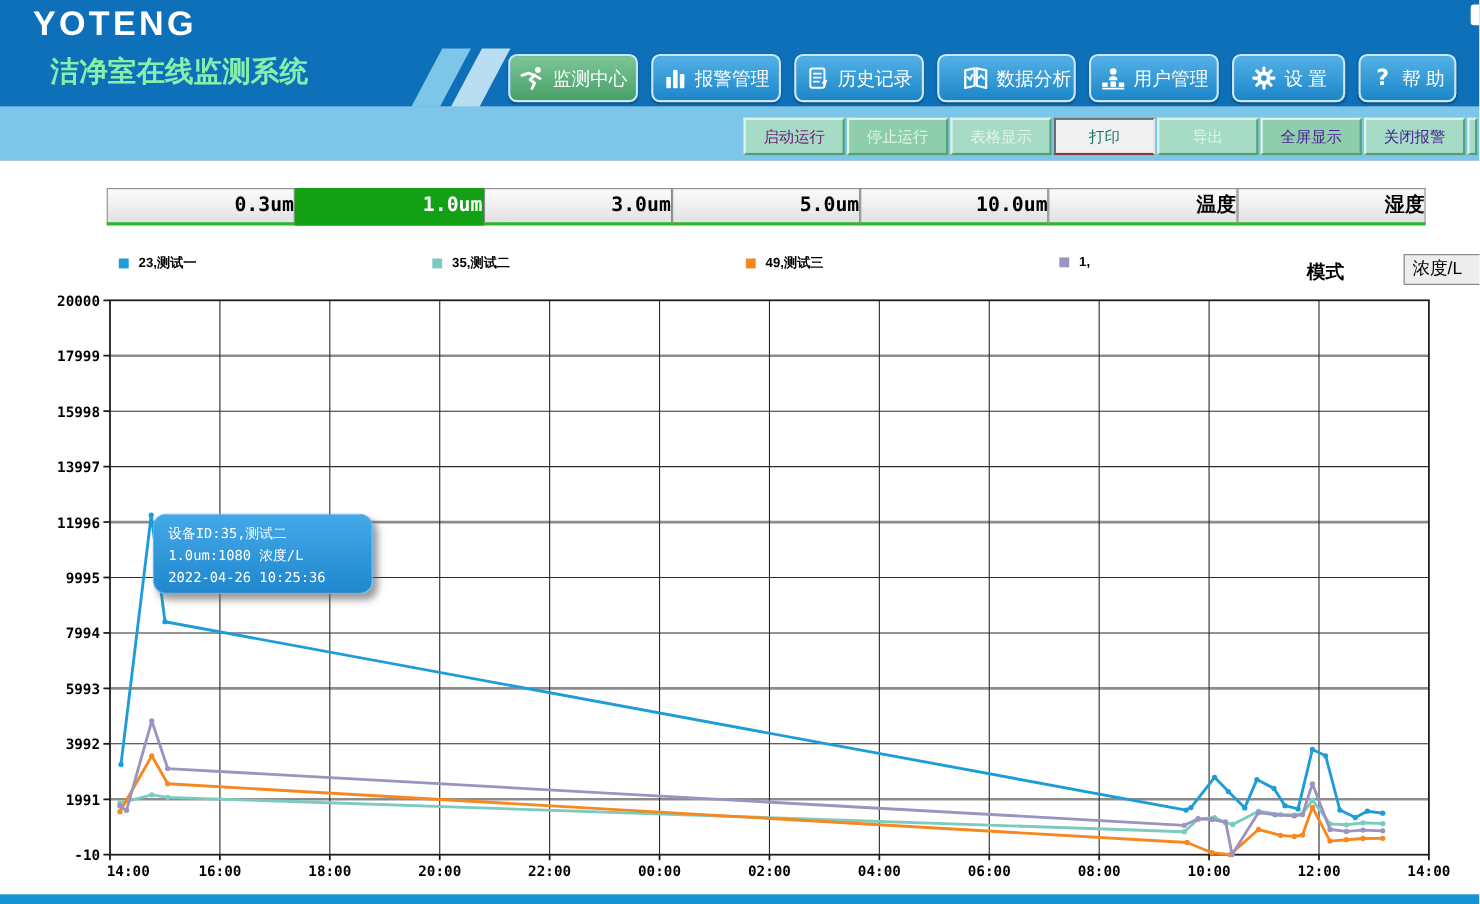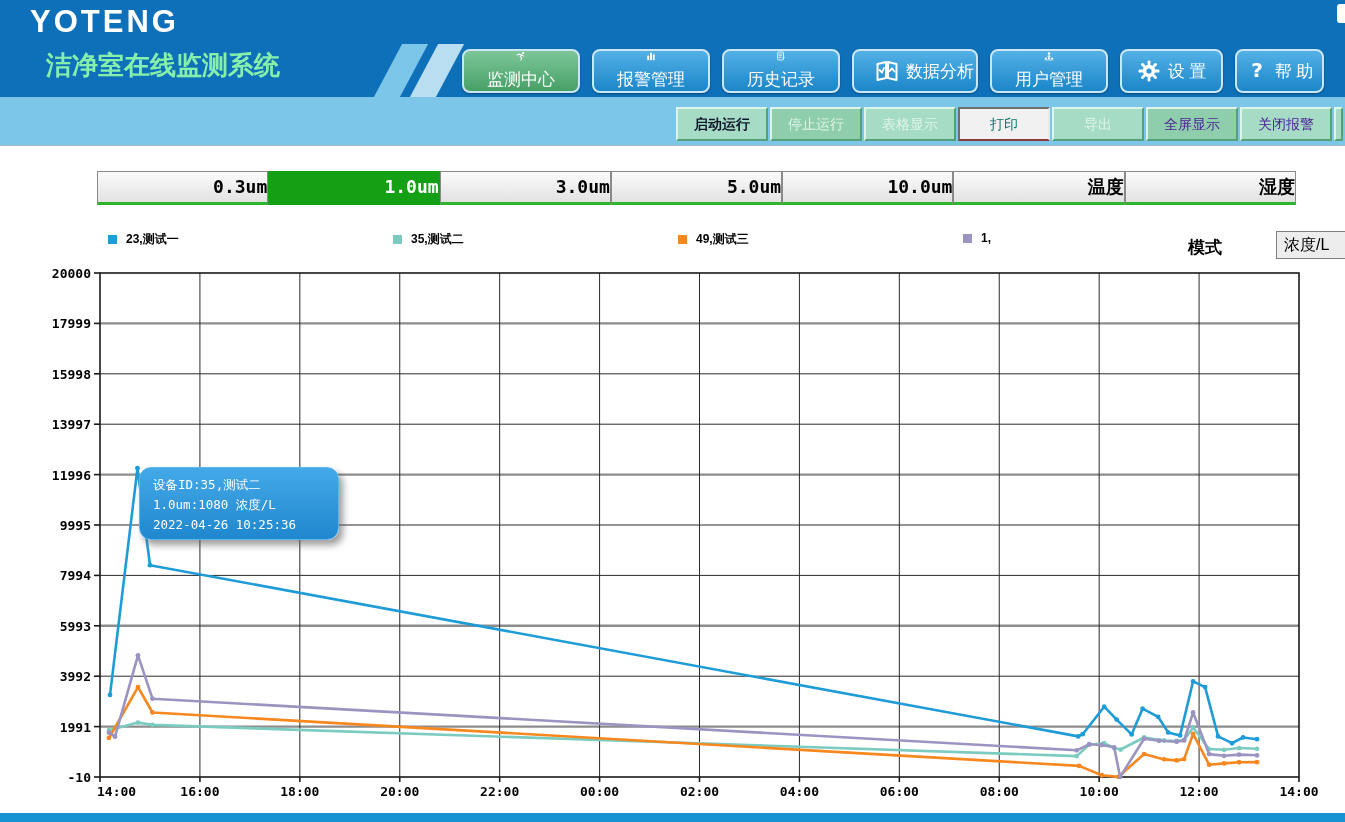--- a/index.html
+++ b/index.html
@@ -18,30 +18,30 @@
   .corner-box { position:absolute; left:1337px; top:4px; width:8px; height:19px; background:#fff; border-radius:3px 0 0 3px; }
   .nav { position:absolute; left:462px; top:49px; height:44px; display:flex; gap:12px; }
   .nav-btn {
     height:44px; border-radius:8px; border:2px solid #CBE7F6;
     background:linear-gradient(#53B1E6,#1B86C9);
     color:#fff; font-size:17px; display:flex; align-items:center; justify-content:center; gap:7px;
     cursor:pointer; box-shadow:0 1px 2px rgba(0,0,0,.35);
   }
   .nav-btn.green { background:linear-gradient(#7DC698,#47A066); }
   .nav-btn svg { display:block; }
-  .w118{width:118px;flex-direction:column;} .w126{width:126px;padding-left:19px;} .w103{width:103px;} .w89{width:89px;}
+  .w118{width:118px;} .w126{width:126px;padding-left:19px;} .w103{width:103px;} .w89{width:89px;}
   
   .tool-band { position:absolute; left:0; top:97px; width:1345px; height:49px; background:#7CC6EA; border-bottom:1px solid #A8B8C0; }
   .tool-buttons { position:absolute; left:676px; top:10px; display:flex; gap:2px; }
   .tbtn {
     width:92px; height:34px; font-size:14px; text-align:center; line-height:31px; cursor:pointer;
     background:#A6DCC6; border:2px solid; border-color:#DDF4E8 #55A077 #55A077 #DDF4E8;
   }
   .tbtn.medium { background:#8FCEAC; }
-  .tbtn.t-green { color:#0f172a;font-weight:bold; }
+  .tbtn.t-green { color:#701a75; }
   .tbtn.t-pale { color:#DFF4E8; }
   .tbtn.t-red { color:#4c1d95; }
   .tbtn.pressed { background:#F1F1F1; border-color:#6E6E6E #E8E8E8 #8B3A3A #6E6E6E; color:#0f766e; }
   .tbtn.sliver { width:9px; padding:0; }
   
   .tabs { position:absolute; left:97px; top:171px; width:1199px; height:34px; display:flex; }
   .tab {
     flex:1; height:34px; text-align:right; line-height:29px; cursor:pointer;
     font-family:"DejaVu Sans Mono","Liberation Sans",sans-serif; font-weight:bold; font-size:18px; color:#000;
     background:linear-gradient(#FBFBFB,#E2E2E2); border:1px solid #8A8A8A; border-bottom:3px solid #2DB52D;

